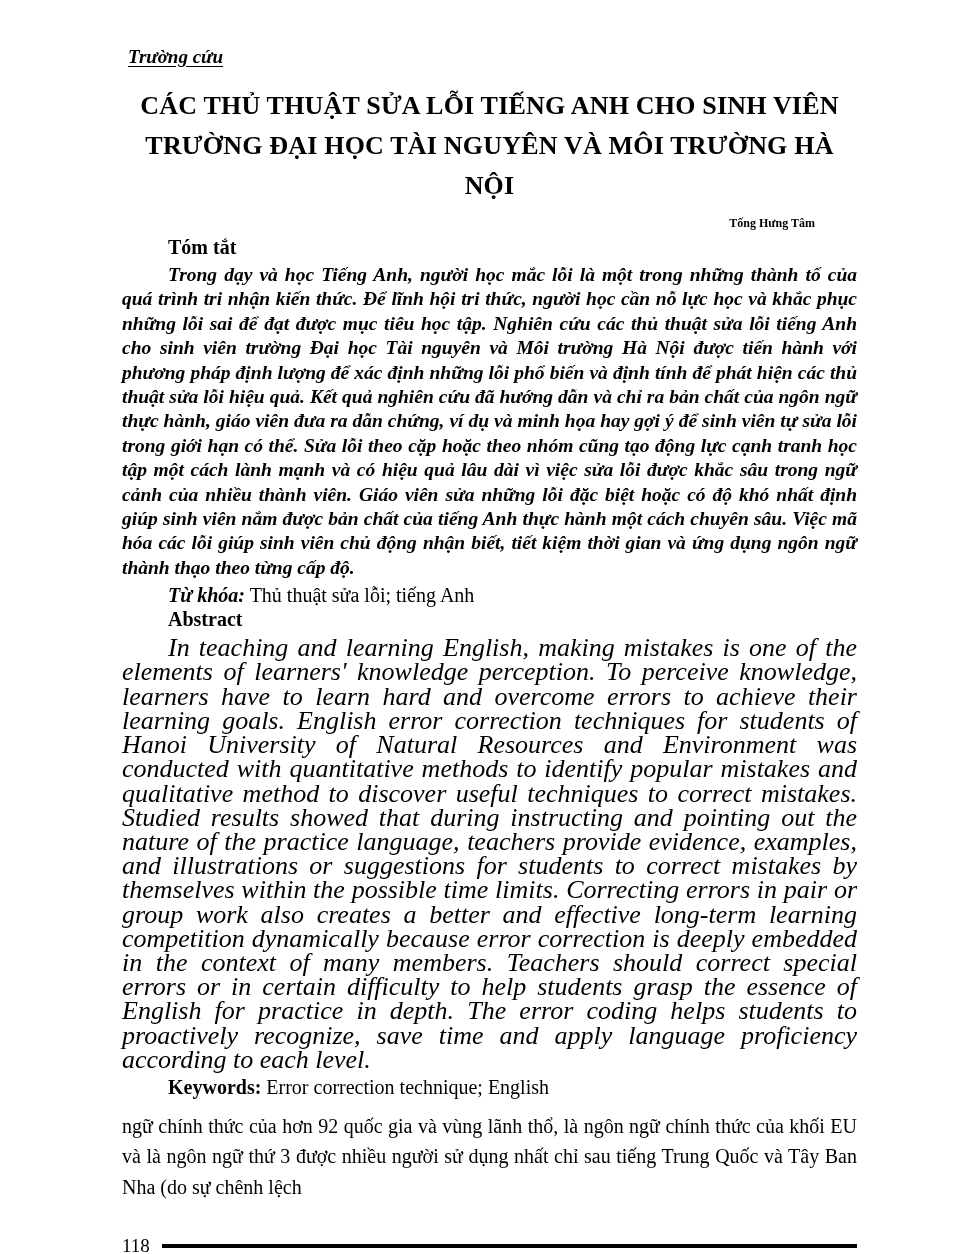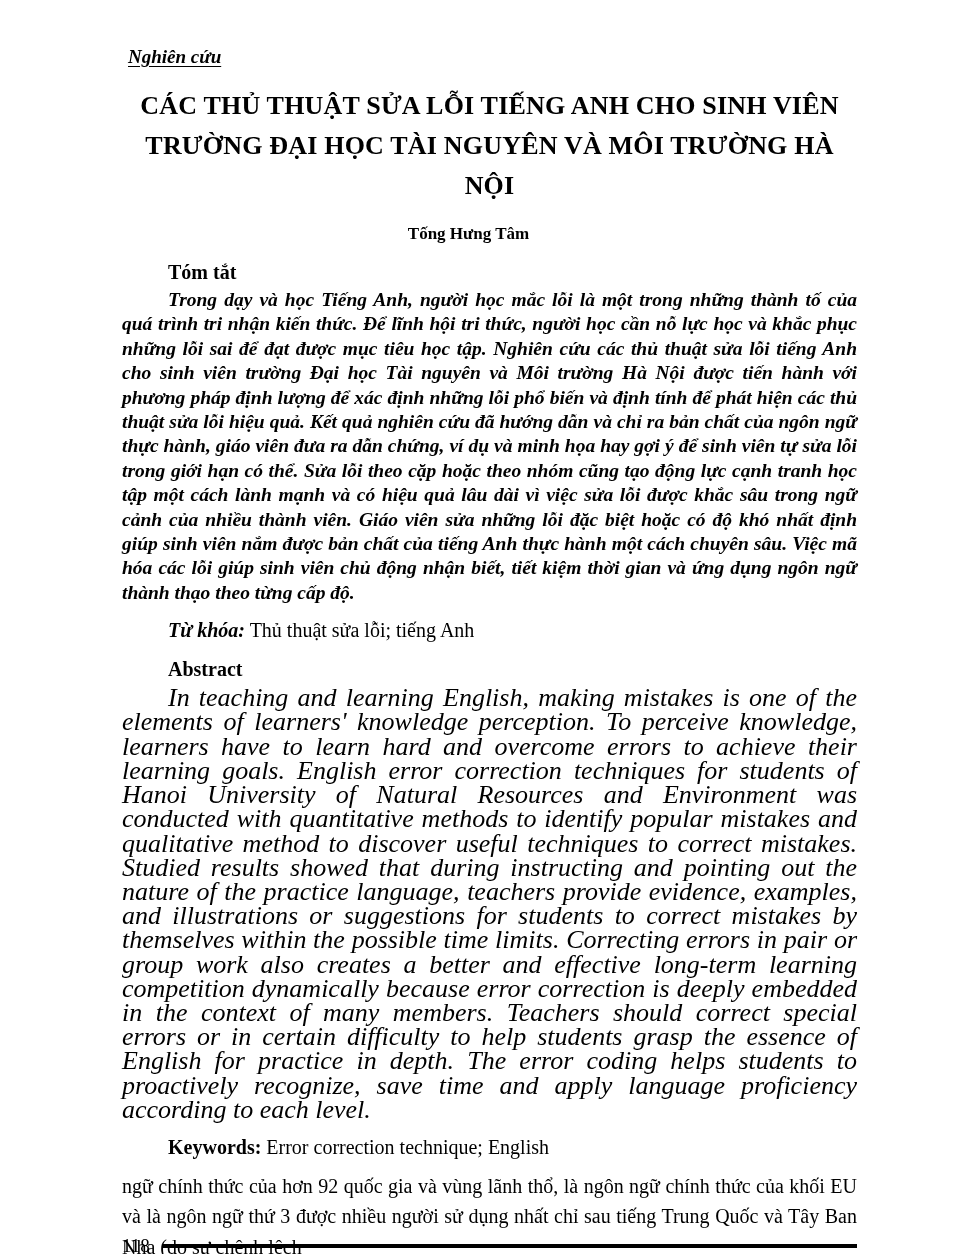--- a/index.html
+++ b/index.html
@@ -25,49 +25,49 @@
     padding-left: 6px;
   }
   .title {
     margin-top: 18px;
     text-align: center;
     font-size: 26px; font-weight: bold;
     line-height: 40px;
     letter-spacing: 0.2px;
   }
   .author {
-    margin-top: 16px;
-    text-align: center;
+    margin-top: 6px;
+    text-align: right;
     padding-right: 42px;
-    font-size: 17px; font-weight: bold;
+    font-size: 12px; font-weight: bold;
     line-height: 23px;
   }
   .affiliation {
     text-align: right;
     padding-right: 42px;
     font-size: 20px;
     line-height: 23px;
   }
   .h-bold {
-    margin-top: 16px;
+    margin-top: 1px;
     font-size: 20px; font-weight: bold;
     line-height: 23px;
     padding-left: 46px;
   }
   .abstract-vn {
     margin-top: 4px;
     font-size: 19.5px;
     font-weight: bold;
     font-style: italic;
     line-height: 24.4px;
     text-align: justify;
     text-indent: 46px;
   }
   .kw-line {
-    margin-top: 13px;
+    margin-top: 3px;
     font-size: 20px;
     line-height: 24px;
     text-indent: 46px;
   }
   .kw-label-vi { font-weight: bold; font-style: italic; }
   .kw-label-en { font-weight: bold; }
   .title-en {
     margin-top: 4px;
     text-align: center;
     font-size: 20px; font-weight: bold; font-style: italic;
@@ -126,21 +126,21 @@
     font-weight: bold;
     font-style: italic;
     line-height: 23px;
   }
 </style>
 </head>
 <body>
 
 <div class="page">
 
-  <div class="running-head">Nghiên cứu</div>
+  <div class="running-head">Trường cứu</div>
 
   <h1 class="title">CÁC THỦ THUẬT SỬA LỖI TIẾNG ANH CHO SINH VIÊN TRƯỜNG ĐẠI HỌC TÀI NGUYÊN VÀ MÔI TRƯỜNG HÀ NỘI</h1>
 
   <div class="author">Tống Hưng Tâm</div>
 
 
   <div class="h-bold">Tóm tắt</div>
 
   <p class="abstract-vn">Trong dạy và học Tiếng Anh, người học mắc lỗi là một trong những thành tố của quá trình tri nhận kiến thức. Để lĩnh hội tri thức, người học cần nỗ lực học và khắc phục những lỗi sai để đạt được mục tiêu học tập. Nghiên cứu các thủ thuật sửa lỗi tiếng Anh cho sinh viên trường Đại học Tài nguyên và Môi trường Hà Nội được tiến hành với phương pháp định lượng để xác định những lỗi phổ biến và định tính để phát hiện các thủ thuật sửa lỗi hiệu quả. Kết quả nghiên cứu đã hướng dẫn và chỉ ra bản chất của ngôn ngữ thực hành, giáo viên đưa ra dẫn chứng, ví dụ và minh họa hay gợi ý để sinh viên tự sửa lỗi trong giới hạn có thể. Sửa lỗi theo cặp hoặc theo nhóm cũng tạo động lực cạnh tranh học tập một cách lành mạnh và có hiệu quả lâu dài vì việc sửa lỗi được khắc sâu trong ngữ cảnh của nhiều thành viên. Giáo viên sửa những lỗi đặc biệt hoặc có độ khó nhất định giúp sinh viên nắm được bản chất của tiếng Anh thực hành một cách chuyên sâu. Việc mã hóa các lỗi giúp sinh viên chủ động nhận biết, tiết kiệm thời gian và ứng dụng ngôn ngữ thành thạo theo từng cấp độ.</p>
 

